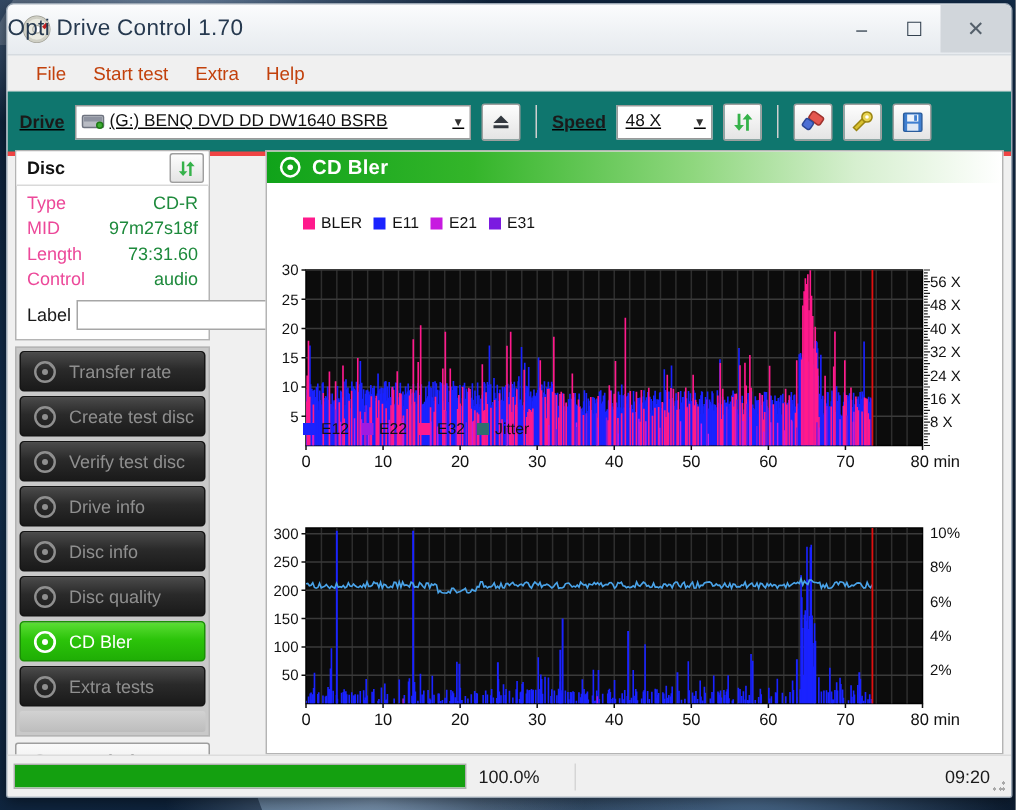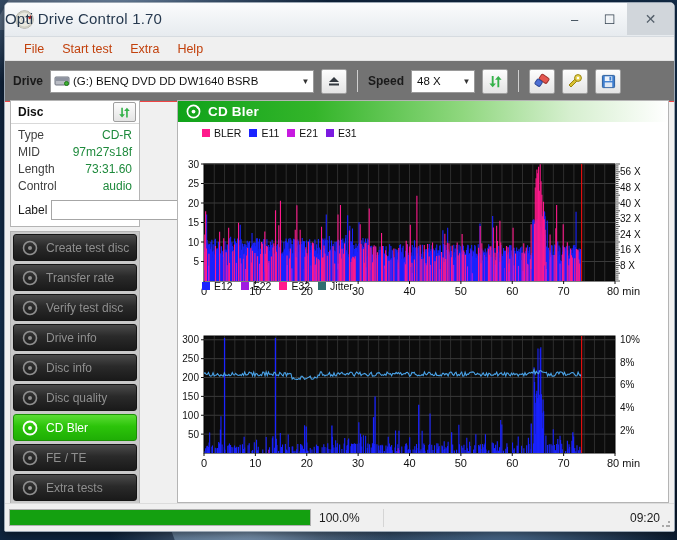--- a/index.html
+++ b/index.html
@@ -60,21 +60,21 @@
   
   .menubar{
     height:23px;display:flex;align-items:center;padding-left:10px;gap:0px;
     background:#f0f0f0;border-bottom:1px solid #e3e3e3;
   }
   .menu-item{font-size:12.5px;color:#c2410c;padding:2px 9px;}
 
   
   .toolbar{
     height:40px;display:flex;align-items:center;padding:0 8px;gap:7px;
-    background:#737373;border-bottom:1px solid #ef4444;
+    background:#0f766e;border-bottom:3px solid #ef4444;text-decoration:underline;
   }
   .tb-label{font-size:12px;font-weight:bold;color:#1a1a1a;}
   .combo{
     height:21px;background:#fff;border:1px solid #9a9a9a;
     display:flex;align-items:center;font-size:11.5px;color:#111;
     padding:0 0 0 3px;position:relative;
   }
   .combo .arrow{
     margin-left:auto;width:15px;height:19px;display:flex;align-items:center;justify-content:center;
     font-size:8px;color:#333;
@@ -96,21 +96,21 @@
     border:1px solid #b4b4b4;background:#fff;
   }
   .panel-head{
     height:22px;display:flex;align-items:center;padding:0 3px 0 7px;
     border-bottom:1px solid #d9d9d9;background:#fff;
   }
   .panel-head .ttl{font-size:12px;font-weight:bold;color:#111;}
   .panel-head .btn-sq{margin-left:auto;width:21px;height:18px;}
   .disc-rows{padding:4px 7px 5px 7px;}
   .drow{display:flex;justify-content:space-between;align-items:baseline;height:17px;}
-  .drow .k{font-size:12px;color:#404040;}
+  .drow .k{font-size:12px;color:#ec4899;}
   .drow .v{font-size:12px;color:#1e8a3c;}
   .label-row{display:flex;align-items:center;gap:4px;margin-top:2px;}
   .label-row .k{font-size:12px;color:#1a1a1a;}
   .txtin{
     flex:1;height:18px;background:#fff;border:1px solid #a6a6a6;
     font-size:11px;color:#111;padding:0 3px;
   }
   .disc-btn{
     width:22px;height:21px;border:1px solid #a8a8a8;border-radius:2px;
     background:linear-gradient(#fafafa,#e6e6e6);
@@ -305,29 +305,29 @@
         </div>
       </div>
 
       <div class="navlist">
         <div class="navbtn">
           <svg class="ico" viewBox="0 0 16 16">
               <circle cx="8" cy="8" r="6.5" fill="none" stroke="#8f8f8f" stroke-width="1.6"></circle>
               <circle cx="8" cy="8" r="2" fill="#8f8f8f"></circle>
               <path d="M11.5 3 L14 5.5" stroke="#8f8f8f" stroke-width="1.6"></path>
             </svg>
-          <span>Create test disc</span>
+          <span>Transfer rate</span>
         </div>
         <div class="navbtn">
           <svg class="ico" viewBox="0 0 16 16">
               <circle cx="8" cy="8" r="6.5" fill="none" stroke="#8f8f8f" stroke-width="1.6"></circle>
               <circle cx="8" cy="8" r="2" fill="#8f8f8f"></circle>
               <path d="M11.5 3 L14 5.5" stroke="#8f8f8f" stroke-width="1.6"></path>
             </svg>
-          <span>Transfer rate</span>
+          <span>Create test disc</span>
         </div>
         <div class="navbtn">
           <svg class="ico" viewBox="0 0 16 16">
               <circle cx="8" cy="8" r="6.5" fill="none" stroke="#8f8f8f" stroke-width="1.6"></circle>
               <circle cx="8" cy="8" r="2" fill="#8f8f8f"></circle>
               <path d="M11.5 3 L14 5.5" stroke="#8f8f8f" stroke-width="1.6"></path>
             </svg>
           <span>Verify test disc</span>
         </div>
         <div class="navbtn">
@@ -361,47 +361,39 @@
               <path d="M11.5 3 L14 5.5" stroke="#ffffff" stroke-width="1.8"></path>
             </svg>
           <span>CD Bler</span>
         </div>
         <div class="navbtn">
           <svg class="ico" viewBox="0 0 16 16">
               <circle cx="8" cy="8" r="6.5" fill="none" stroke="#8f8f8f" stroke-width="1.6"></circle>
               <circle cx="8" cy="8" r="2" fill="#8f8f8f"></circle>
               <path d="M11.5 3 L14 5.5" stroke="#8f8f8f" stroke-width="1.6"></path>
             </svg>
-          <span>FE / TE</span>
-        </div>
-        <div class="navbtn">
-          <svg class="ico" viewBox="0 0 16 16">
-              <circle cx="8" cy="8" r="6.5" fill="none" stroke="#8f8f8f" stroke-width="1.6"></circle>
-              <circle cx="8" cy="8" r="2" fill="#8f8f8f"></circle>
-              <path d="M11.5 3 L14 5.5" stroke="#8f8f8f" stroke-width="1.6"></path>
-            </svg>
           <span>Extra tests</span>
         </div>
         <div class="filler"></div>
       </div>
 
       <div class="statuswin">Status window &gt; &gt;</div>
     </div>
 
     <div class="main">
       <div class="main-head">
         <svg width="15" height="15" style="margin-left:2px" viewBox="0 0 16 16">
           <circle cx="8" cy="8" r="6.5" fill="none" stroke="#ffffff" stroke-width="1.8"></circle>
           <circle cx="8" cy="8" r="2" fill="#ffffff"></circle>
           <path d="M11.5 3 L14 5.5" stroke="#ffffff" stroke-width="1.8"></path>
         </svg>
         <span class="ttl">CD Bler</span>
       </div>
 
-      <div class="legend" style="margin-top:2px">
+      <div class="legend" style="margin-top:18px">
         <span class="sw" style="background:#ff1a8c"></span>
         <span class="lt">BLER</span>
         <span class="sw" style="background:#1a23ff"></span>
         <span class="lt">E11</span>
         <span class="sw" style="background:#c71ae0"></span>
         <span class="lt">E21</span>
         <span class="sw" style="background:#7b1ae0"></span>
         <span class="lt">E31</span>
       </div>
 

